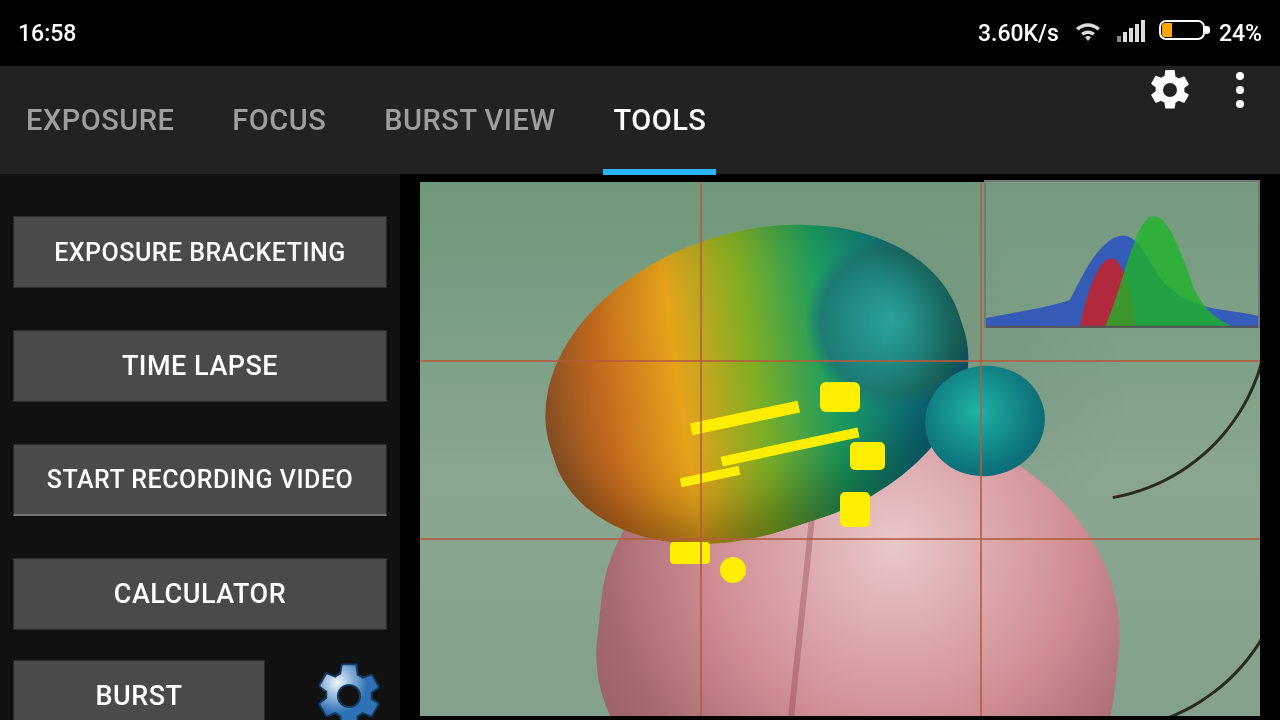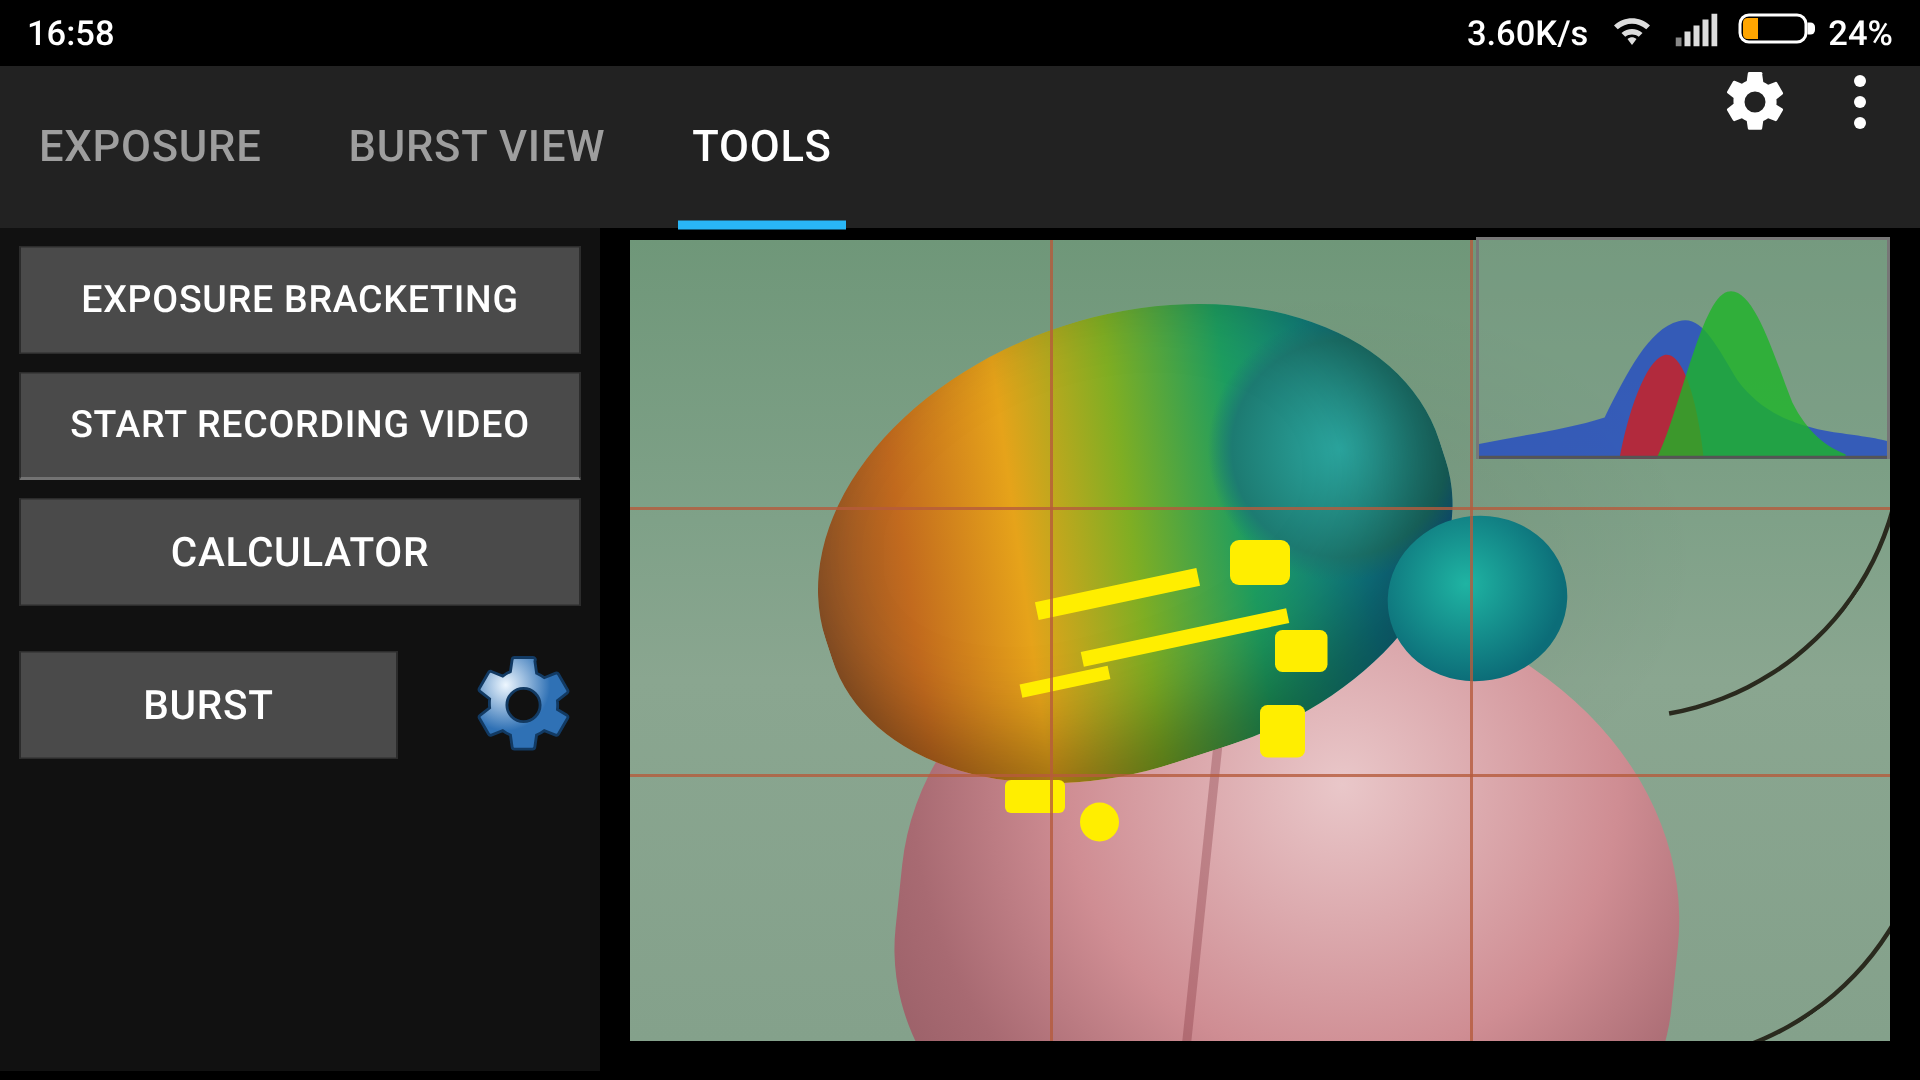--- a/index.html
+++ b/index.html
@@ -1,39 +1,39 @@
 <!DOCTYPE html>
 <html><head>
 <meta charset="utf-8">
 <style>
   * { box-sizing: border-box; margin: 0; padding: 0; }
   html, body { width: 1280px; height: 720px; background: #000; font-family: "Roboto", "Helvetica Neue", Arial, sans-serif; color: #fff; overflow: hidden; }
 
   
-  .statusbar { height: 44px; background: #000; display: flex; align-items: center; padding: 0 18px; font-size: 23px; font-weight: 500; justify-content: space-between; }
+  .statusbar { height: 66px; background: #000; display: flex; align-items: center; padding: 0 18px; font-size: 23px; font-weight: 500; justify-content: space-between; }
   .statusbar .right { display: flex; align-items: flex-start; gap: 14px; }
   .statusbar svg { display: block; }
   .statusbar .battery-outline { border: 2.5px solid #fff; border-radius: 7px; width: 46px; height: 20px; position: relative; }
   .statusbar .battery-outline::after{ content:""; position:absolute; right:-7px; top:4px; width:5px; height:8px; background:#fff; border-radius:0 3px 3px 0; }
   .statusbar .battery-fill { position:absolute; left:1px; top:1px; bottom:1px; width:24%; background:#ffa500; border-radius:3px 0 0 3px; }
 
   
   .tabbar { height: 108px; background: #222; display: flex; align-items: flex-start; padding-left: 26px; position: relative; }
   .tab { font-size: 29px; font-weight: 500; letter-spacing: 0.5px; color:#9e9e9e; margin-right: 58px; height: 100%; display:flex; align-items:center; cursor:pointer; position:relative; }
   .tab.active { color:#fff; }
   .tab.active::after{ content:""; position:absolute; left:-10px; right:-10px; bottom:-1px; height:6px; background:#29b6f6; }
   .tabbar-right { margin-left:auto; display:flex; align-items:center; gap:40px; padding-right:34px; }
   .tabbar-right svg { cursor:pointer; }
 
   
   .content { display:flex; height:562px; }
 
   
   .sidepanel { width:400px; background:#111; padding:0 13px; display:flex; flex-direction:column; }
-  .toolbtn { background:#4a4a4a; color:#fff; font-size:27px; font-weight:500; letter-spacing:0.5px; height:72px; display:flex; align-items:center; justify-content:center; margin-top:12px; cursor:pointer; border:1px solid #2c2c2c; }
+  .toolbtn { background:#4a4a4a; color:#fff; font-size:27px; font-weight:500; letter-spacing:0.5px; height:72px; display:flex; align-items:center; justify-content:center; margin-top:42px; cursor:pointer; border:1px solid #2c2c2c; }
   .toolbtn.wide-text{ font-size:25px; }
   .toolbtn.recording { border-bottom:2px solid #737373; }
   .burst-row{ display:flex; align-items:center; gap:46px; margin-top:28px; }
   .burst-row .toolbtn{ margin-top:0; width:268px; }
   .burst-gear svg{ display:block; cursor:pointer; }
 
   
   .preview { flex:1; position:relative; display:flex; align-items:center; justify-content:center; padding:8px 20px 20px 20px; }
   .frame { position:relative; width:840px; height:534px; overflow:hidden; }
   .bg { position:absolute; inset:0;
@@ -89,38 +89,40 @@
     </svg>
     <div class="battery-outline">
       <div class="battery-fill"></div>
     </div>
     <span>24%</span>
   </div>
 </div>
 
 <div class="tabbar">
   <div class="tab">EXPOSURE</div>
+  <div class="tab">FOCUS</div>
   <div class="tab">BURST VIEW</div>
   <div class="tab active">TOOLS</div>
   <div class="tabbar-right">
     <svg width="48" height="48" viewBox="0 0 24 24" fill="#fff">
       <path d="M19.14,12.94a7.14,7.14,0,0,0,.05-.94,7.14,7.14,0,0,0-.05-.94l2.03-1.58a.5.5,0,0,0,.12-.64l-1.92-3.32a.5.5,0,0,0-.6-.22l-2.39.96a7.03,7.03,0,0,0-1.62-.94l-.36-2.54A.5.5,0,0,0,13.9,2h-3.8a.5.5,0,0,0-.49.42L9.25,4.96a7.03,7.03,0,0,0-1.62.94l-2.39-.96a.5.5,0,0,0-.6.22L2.72,8.48a.5.5,0,0,0,.12.64l2.03,1.58a7.14,7.14,0,0,0-.05.94,7.14,7.14,0,0,0,.05.94L2.84,14.16a.5.5,0,0,0-.12.64l1.92,3.32a.5.5,0,0,0,.6.22l2.39-.96a7.03,7.03,0,0,0,1.62.94l.36,2.54a.5.5,0,0,0,.49.42h3.8a.5.5,0,0,0,.49-.42l.36-2.54a7.03,7.03,0,0,0,1.62-.94l2.39.96a.5.5,0,0,0,.6-.22l1.92-3.32a.5.5,0,0,0-.12-.64ZM12,15.5A3.5,3.5,0,1,1,15.5,12,3.5,3.5,0,0,1,12,15.5Z"></path>
     </svg>
     <svg width="12" height="44" viewBox="0 0 12 44" fill="#fff">
       <circle cx="6" cy="8" r="4"></circle>
         <circle cx="6" cy="22" r="4"></circle>
         <circle cx="6" cy="36" r="4"></circle>
     </svg>
   </div>
 </div>
 
 <div class="content">
 
   <div class="sidepanel">
     <div class="toolbtn wide-text">EXPOSURE BRACKETING</div>
+    <div class="toolbtn">TIME LAPSE</div>
     <div class="toolbtn wide-text recording">START RECORDING VIDEO</div>
     <div class="toolbtn">CALCULATOR</div>
     <div class="burst-row">
       <div class="toolbtn">BURST</div>
       <div class="burst-gear">
         <svg width="76" height="76" viewBox="0 0 24 24">
           <defs>
             <radialGradient id="gg" cx="30%" cy="30%">
                 <stop offset="0%" stop-color="#eef7ff"></stop>
                 <stop offset="100%" stop-color="#2f71b5"></stop>

